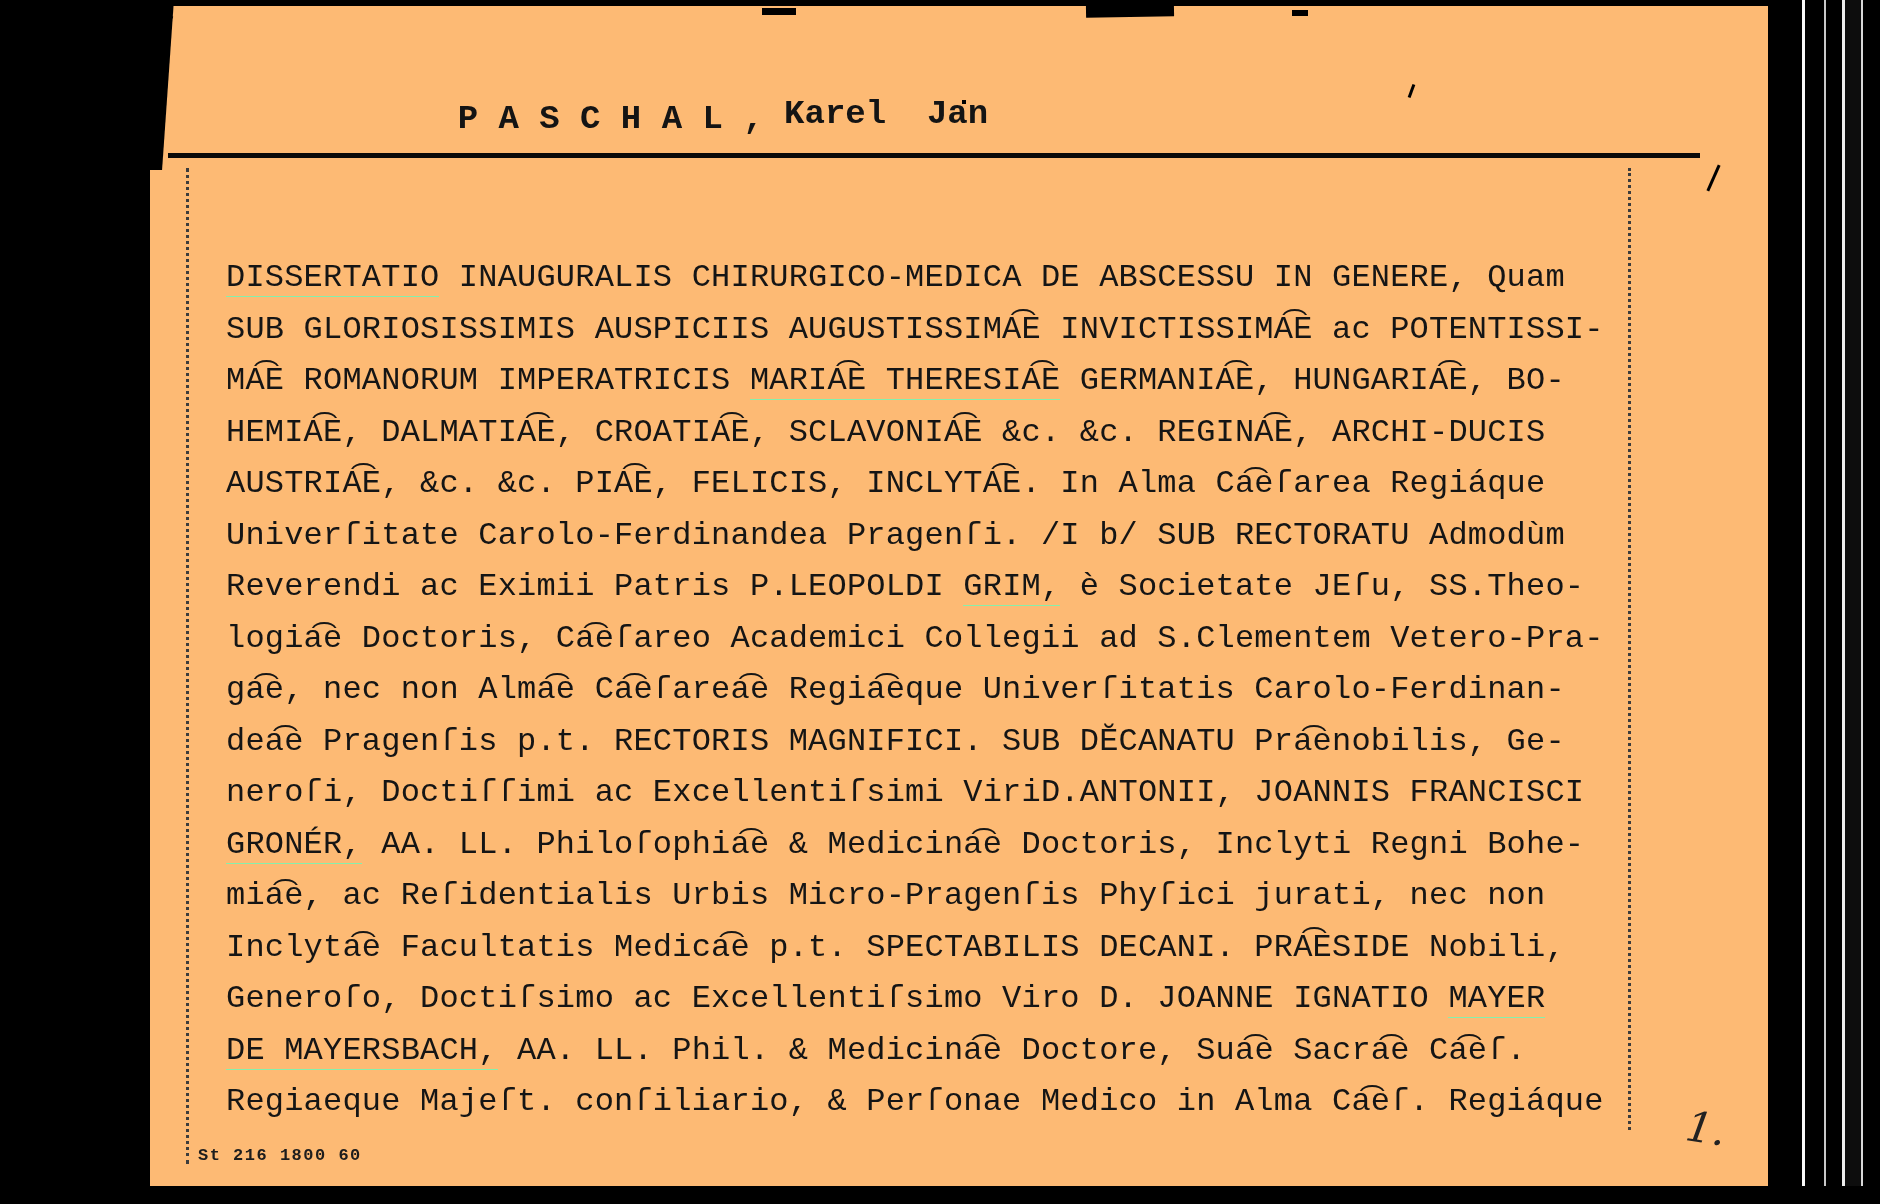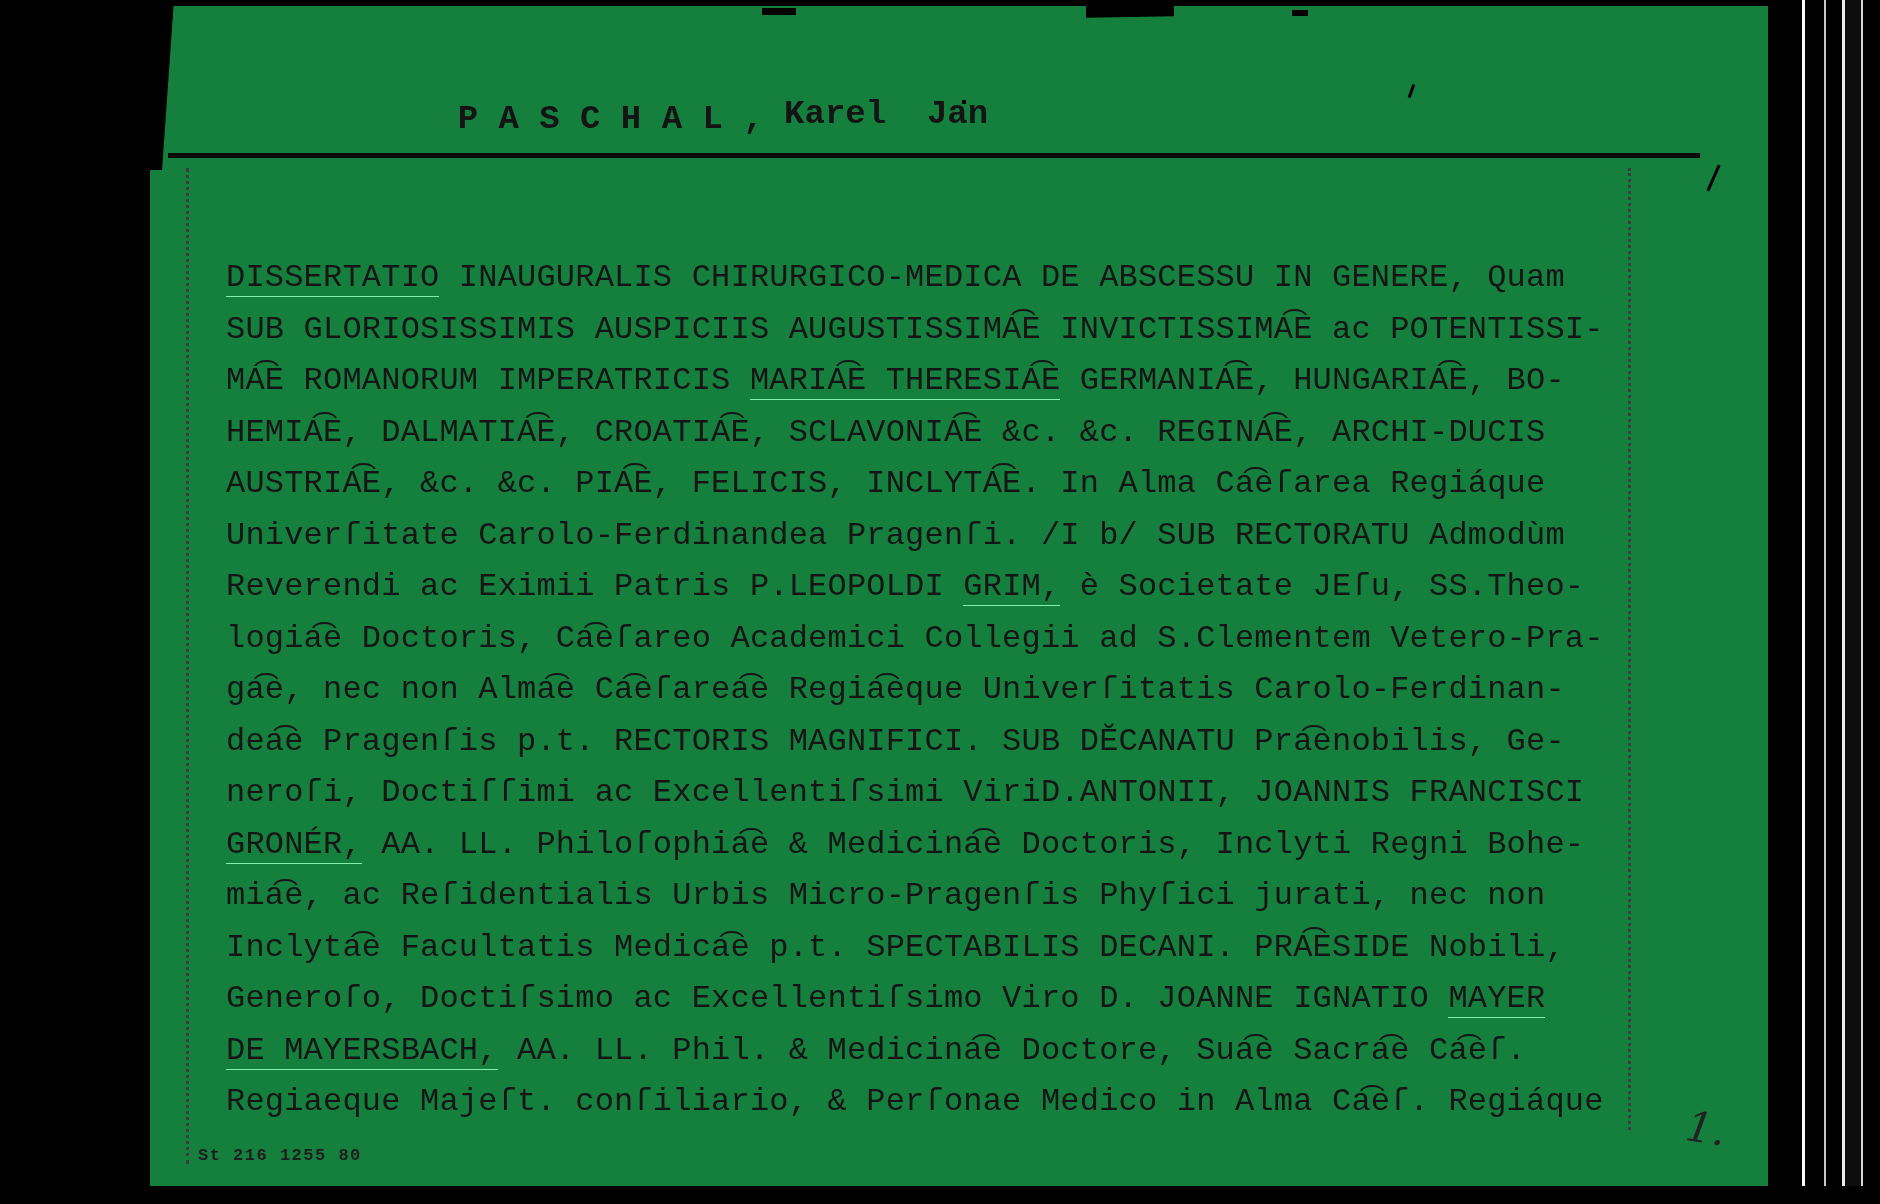--- a/index.html
+++ b/index.html
@@ -3,21 +3,21 @@
 <meta charset="utf-8">
 <style>
   html,body{margin:0;padding:0;}
   body{
     width:1880px;height:1204px;position:relative;overflow:hidden;
     background:#000;
     font-family:"Liberation Mono","DejaVu Sans Mono",monospace;
   }
   .card{
     position:absolute;left:150px;top:6px;width:1618px;height:1180px;
-    background:#15803d;
+    background:#fdba74;
   }
   
   .edge-rough{
     position:absolute;left:142px;top:0;width:26px;height:170px;
     background:#000;transform:skewX(-4deg);
   }
   .header-row{
     position:absolute;left:226px;top:56px;white-space:pre;color:#141414;
     font-size:34px;font-weight:bold;
   }
@@ -78,21 +78,21 @@
   </div>
 </div>
 
 <div class="edge-rough"></div>
 <div class="rule"></div>
 <div class="dots-left"></div>
 <div class="dots-right"></div>
 
 <div class="typed" id="typed"><div class="tline"><span class="u">DISSERTATIO</span><span> INAUGURALIS CHIRURGICO-MEDICA DE ABSCESSU IN GENERE, Quam</span></div><div class="tline"><span>SUB GLORIOSISSIMIS AUSPICIIS AUGUSTISSIMA͡E INVICTISSIMA͡E ac POTENTISSI-</span></div><div class="tline"><span>MA͡E ROMANORUM IMPERATRICIS </span><span class="u">MARIA͡E THERESIA͡E</span><span> GERMANIA͡E, HUNGARIA͡E, BO-</span></div><div class="tline"><span>HEMIA͡E, DALMATIA͡E, CROATIA͡E, SCLAVONIA͡E &amp;c. &amp;c. REGINA͡E, ARCHI-DUCIS</span></div><div class="tline"><span>AUSTRIA͡E, &amp;c. &amp;c. PIA͡E, FELICIS, INCLYTA͡E. In Alma Ca͡eſarea Regiáque</span></div><div class="tline"><span>Univerſitate Carolo-Ferdinandea Pragenſi. /I b/ SUB RECTORATU Admodùm</span></div><div class="tline"><span>Reverendi ac Eximii Patris P.LEOPOLDI </span><span class="u">GRIM,</span><span> è Societate JEſu, SS.Theo-</span></div><div class="tline"><span>logia͡e Doctoris, Ca͡eſareo Academici Collegii ad S.Clementem Vetero-Pra-</span></div><div class="tline"><span>ga͡e, nec non Alma͡e Ca͡eſarea͡e Regia͡eque Univerſitatis Carolo-Ferdinan-</span></div><div class="tline"><span>dea͡e Pragenſis p.t. RECTORIS MAGNIFICI. SUB DĔCANATU Pra͡enobilis, Ge-</span></div><div class="tline"><span>neroſi, Doctiſſimi ac Excellentiſsimi ViriD.ANTONII, JOANNIS FRANCISCI</span></div><div class="tline"><span class="u">GRONÉR,</span><span> AA. LL. Philoſophia͡e &amp; Medicina͡e Doctoris, Inclyti Regni Bohe-</span></div><div class="tline"><span>mia͡e, ac Reſidentialis Urbis Micro-Pragenſis Phyſici jurati, nec non</span></div><div class="tline"><span>Inclyta͡e Facultatis Medica͡e p.t. SPECTABILIS DECANI. PRA͡ESIDE Nobili,</span></div><div class="tline"><span>Generoſo, Doctiſsimo ac Excellentiſsimo Viro D. JOANNE IGNATIO </span><span class="u">MAYER</span></div><div class="tline"><span class="u">DE MAYERSBACH,</span><span> AA. LL. Phil. &amp; Medicina͡e Doctore, Sua͡e Sacra͡e Ca͡eſ.</span></div><div class="tline"><span>Regiaeque Majeſt. conſiliario, &amp; Perſonae Medico in Alma Ca͡eſ. Regiáque</span></div></div>
 
-<div class="shelfmark">St 216 1255 80</div>
+<div class="shelfmark">St 216 1800 60</div>
 <div class="pagenum">1.</div>
 
 <div class="film-band"></div>
 <div class="bottom-band"></div>
 
 <div class="artifact a-slash1"></div>
 <div class="artifact a-slash2"></div>
 <div class="artifact a-dash1"></div>
 <div class="artifact a-blob1"></div>
 <div class="artifact a-dash2"></div>

